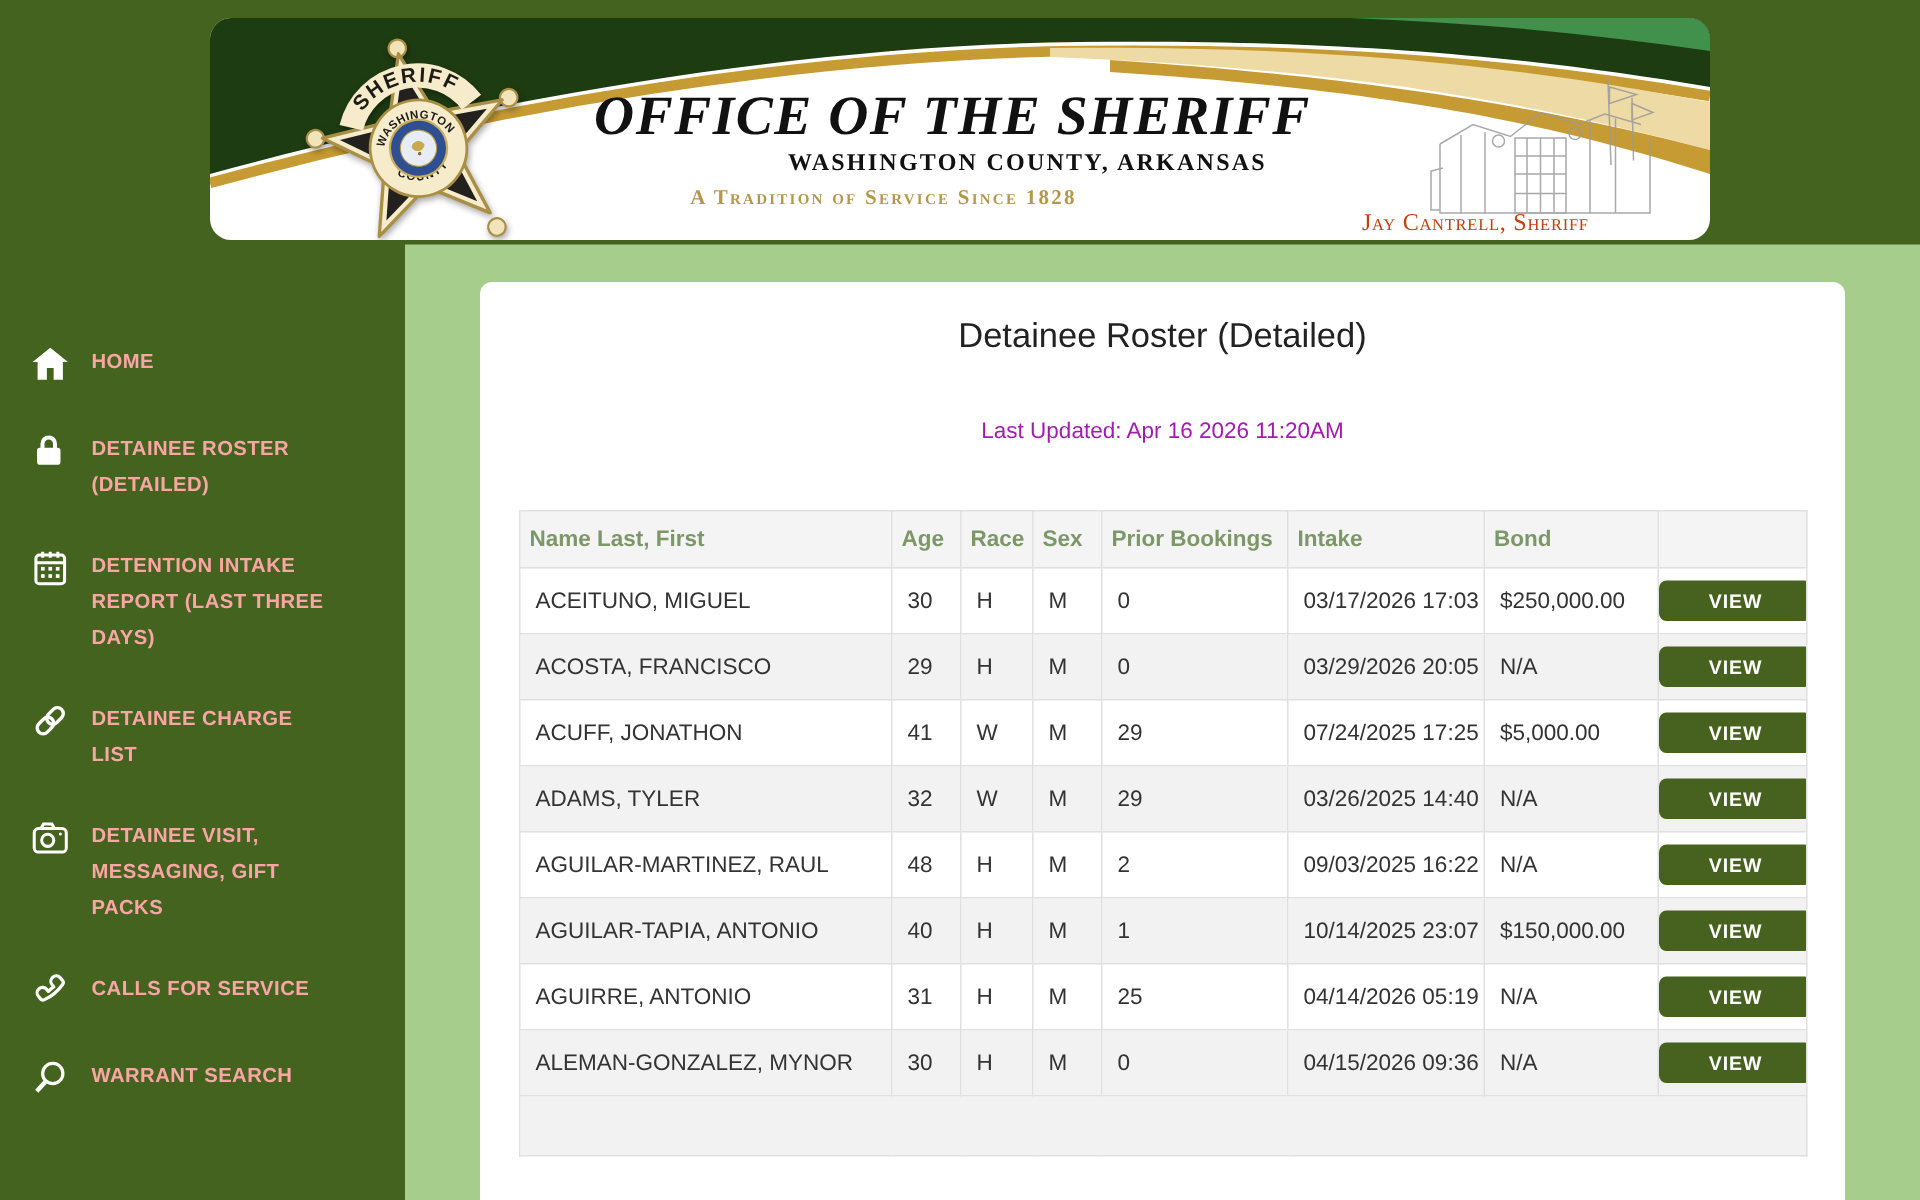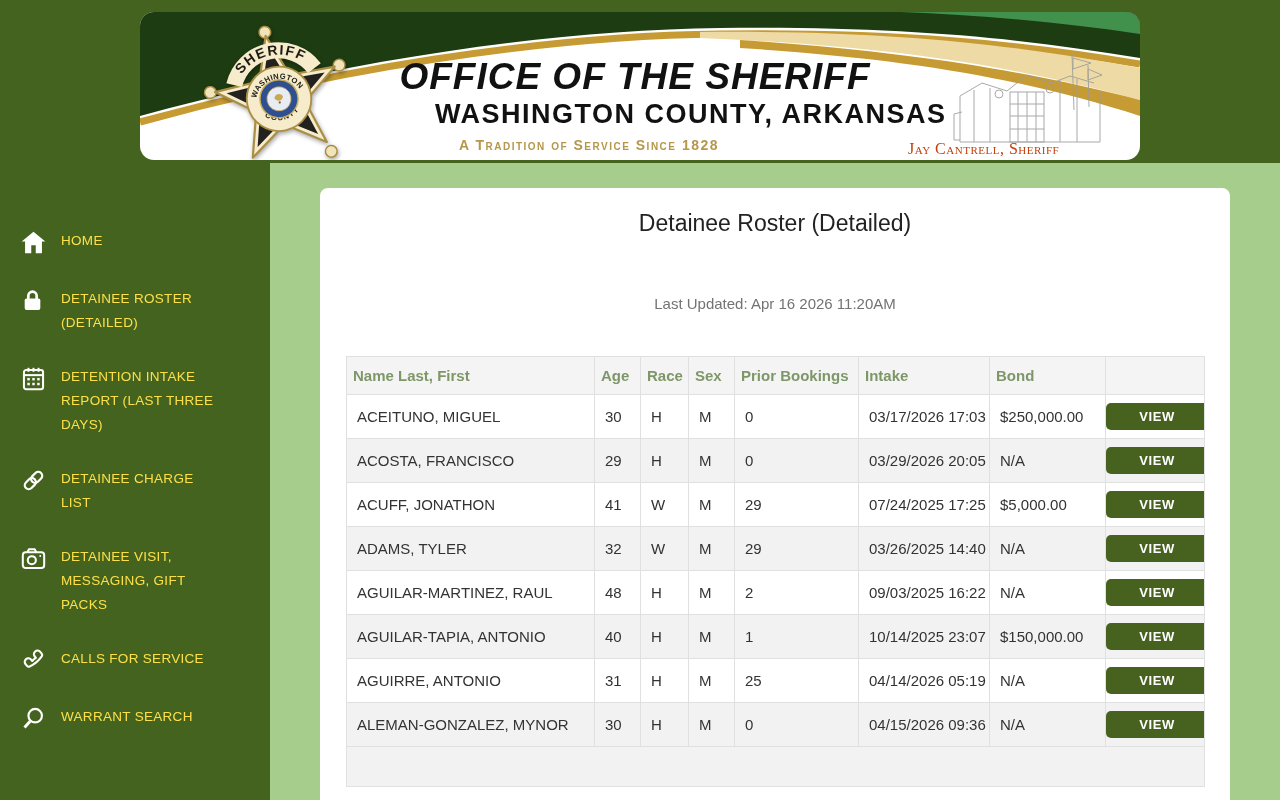--- a/index.html
+++ b/index.html
@@ -6,44 +6,44 @@
   html,body { width:1280px; height:800px; overflow:hidden; }
   body { font-family:"Liberation Sans", sans-serif; background:#44631f; position:relative; }
 
   .stage { position:absolute; inset:0; }
 
   
   .banner { position:absolute; left:140px; top:12px; width:1000px; height:148px;
             background:#ffffff; border-radius:14px; overflow:hidden; }
   .banner svg.swoosh { position:absolute; inset:0; width:100%; height:100%; }
   .banner-text { position:absolute; left:245px; top:44px; width:500px; text-align:center;
-                 font-family:Liberation Sans, sans-serif; color:#111; }
+                 font-family:Liberation Serif, serif; color:#111; }
   .banner-title { font-size:37px; font-weight:bold; font-style:italic; letter-spacing:1px; white-space:nowrap; }
-  .banner-subtitle { font-size:27px; font-weight:bold; letter-spacing:1.5px; white-space:nowrap;
+  .banner-subtitle { font-size:16px; font-weight:bold; letter-spacing:1.5px; white-space:nowrap;
                      position:relative; left:50px; margin-top:1px; }
   .banner-tagline { font-size:14px; font-variant:small-caps; color:#b5974a; letter-spacing:1.5px;
                     position:relative; left:-46px; margin-top:7px; font-weight:bold; }
   .sheriff-name { position:absolute; left:768px; top:128px; font-family:"Liberation Serif", serif;
                   font-variant:small-caps; font-size:16px; color:#c2410c; letter-spacing:.5px; white-space:nowrap; }
   .badge { position:absolute; left:58px; top:10px; filter:drop-shadow(1px 2px 2px rgba(0,0,0,.35)); }
   .courthouse { position:absolute; left:812px; top:40px; opacity:.85; }
 
   
   .sidebar { position:absolute; left:0; top:163px; width:270px; bottom:0; padding-top:66px; }
   .nav-item { display:flex; align-items:flex-start; padding-left:20px; margin-bottom:30px; cursor:pointer; }
   .nav-icon { width:30px; height:28px; flex:none; margin-right:11px; }
-  .nav-label { color:#fde047; font-weight:normal; font-size:13.5px; line-height:24px;
+  .nav-label { color:#fca5a5; font-weight:bold; font-size:13.5px; line-height:24px;
                letter-spacing:.3px; width:162px; }
 
   
   .content-bg { position:absolute; left:270px; top:163px; right:0; bottom:0; background:#a7cd8d; }
   .card { position:absolute; left:50px; top:25px; width:910px; height:660px;
           background:#fff; border-radius:8px 8px 0 0; padding:22px 26px 0; }
   .page-title { text-align:center; font-size:23px; color:#222; font-weight:400; }
-  .last-updated { text-align:center; font-size:15px; color:#737373; margin-top:58px; }
+  .last-updated { text-align:center; font-size:15px; color:#a21caf; margin-top:42px; }
 
   table { margin:44px auto 0; width:858px; border-collapse:collapse; table-layout:fixed; }
   th, td { border:1px solid #e0e0e0; }
   th { background:#f4f4f4; color:#7e9769; font-size:15px; font-weight:bold; height:38px; padding:0 6px; text-align:left; }
   td { height:44px; padding:0 10px; font-size:15px; color:#333; text-align:left; overflow:hidden; white-space:nowrap; }
   tbody tr:nth-child(even) { background:#f2f2f2; }
   td.c-act { text-align:center; padding:0; }
   .view-btn { width:102px; height:27px; background:#47611f; color:#fff; border:none; border-radius:5px;
               font-family:"Liberation Sans", sans-serif; font-size:13px; font-weight:bold;
               letter-spacing:.6px; cursor:pointer; }

